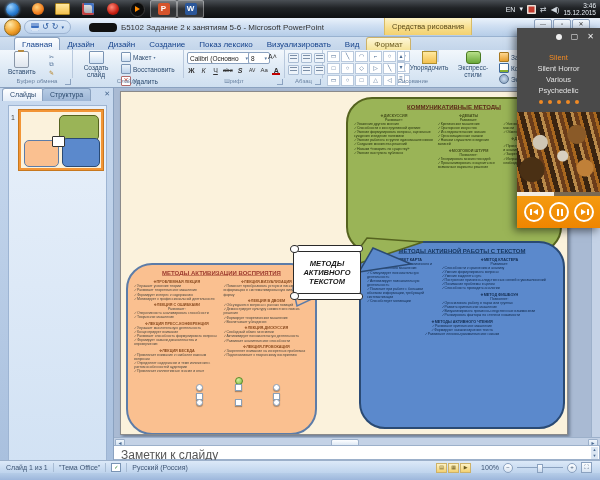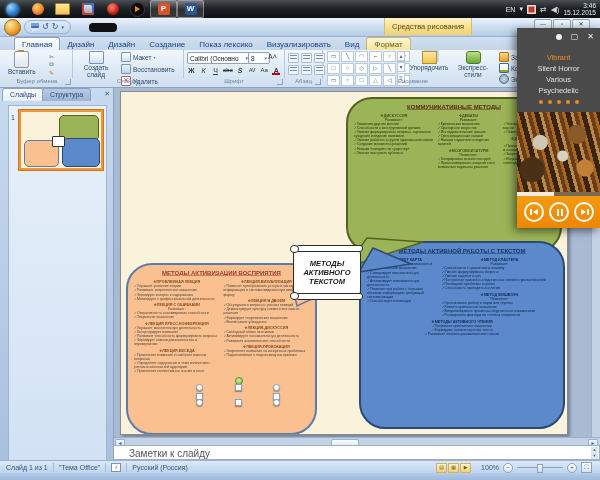--- a/index.html
+++ b/index.html
@@ -120,21 +120,21 @@
   #handles{left:77px;top:294px;width:80px;height:18px;z-index:8;}
   .hdl{position:absolute;width:5px;height:5px;background:#fff;border:1px solid #8aa0b8;box-shadow:0 1px 1px rgba(0,0,0,.3);}
   .hdl.rnd{border-radius:50%;}
   .rot{position:absolute;left:37px;top:-9px;width:6px;height:6px;border-radius:50%;background:radial-gradient(circle at 35% 30%,#d6f0a0,#7ab840);border:1px solid #5a8a2a;}
   .rotstem{position:absolute;left:40px;top:-3px;width:1px;height:4px;background:#8aa0b8;}
   
   #hscroll{left:113px;top:437px;width:487px;height:8px;background:#c4d2e6;border-top:1px solid #9cb0ca;z-index:31;}
   .sarrow{position:absolute;top:1px;width:8px;height:6px;font-size:5px;line-height:6px;text-align:center;color:#4a6a92;background:linear-gradient(#f2f7fc,#cfdff0);border:1px solid #9cb0ca;border-radius:1px;}
   #hthumb{position:absolute;left:218px;top:1px;width:26px;height:6px;background:linear-gradient(#fdfeff,#d8e4f2);border:1px solid #9cb0ca;border-radius:2px;}
   #notes{left:113px;top:445px;width:487px;height:15px;background:#fff;border:1px solid #9cb0ca;box-sizing:border-box;z-index:31;}
-  #notes .ph{font-size:10px;color:#555;margin:2px 0 0 15px;}
+  #notes .ph{font-size:12px;color:#555;margin:2px 0 0 7px;}
   #notesbar{position:absolute;right:1px;top:1px;width:7px;height:12px;background:#dbe6f2;font-size:4px;color:#4a6a92;text-align:center;line-height:6px;}
   #statusbar{left:0;top:460px;width:600px;height:13px;background:linear-gradient(#dce9f8,#bcd2ec);border-top:1px solid #9cb0ca;display:flex;align-items:center;font-size:7px;color:#3e5574;z-index:45;}
   #statusbar .sep{width:1px;height:9px;background:#a8bcd4;margin:0 5px;}
   .spell{width:8px;height:7px;background:#fff;border:1px solid #7a94b4;font-size:5px;line-height:6px;text-align:center;color:#2a7a2a;}
   #viewbtns{display:flex;gap:1px;margin-left:auto;}
   .vbtn{width:9px;height:8px;background:linear-gradient(#fdf3c6,#f3d171);border:1px solid #cdb269;font-size:5px;line-height:7px;text-align:center;color:#6a5a1e;}
   #zoomctl{display:flex;align-items:center;gap:4px;margin:0 8px 0 10px;}
   .zbtn{width:8px;height:8px;border-radius:50%;background:linear-gradient(#fdfeff,#d8e4f2);border:1px solid #8ba2c0;font-size:6px;line-height:7px;text-align:center;color:#3e5574;}
   #ztrack{width:46px;height:1px;background:#8ba2c0;position:relative;}
   #zthumb{position:absolute;left:20px;top:-3px;width:4px;height:7px;background:linear-gradient(#fdfeff,#c8d8ec);border:1px solid #8ba2c0;}
@@ -214,20 +214,21 @@
 
 <div class="abs" id="titlebar">
   <div id="orb"></div>
   <div id="qat">
     <span class="qsave"></span>
     <span class="qic">↺</span>
     <span class="qic">↻</span>
     <span class="qic" style="font-size:5px;">▾</span>
   </div>
   <div id="redact"></div>
+  <div id="wtitle">Б5102 Задание 2 к занятиям 5-6  -  Microsoft PowerPoint</div>
   <div id="ctxtitle">Средства рисования</div>
   <div id="winbtns">
     <div class="wbtn">—</div>
     <div class="wbtn">▫</div>
     <div class="wbtn">✕</div>
   </div>
 </div>
 
 <div class="abs" id="tabrow">
     <div class="rtab on">Главная</div>
@@ -591,21 +592,21 @@
 </div>
 <div class="abs" id="botframe"></div>
 
 <div class="abs" id="player">
   <div id="phead">
     <span class="dotic"></span>
     <span class="hic">▢</span>
     <span class="hic">✕</span>
   </div>
   <div id="playlist">
-      <div class="pitem on">Vibrant</div>
+      <div class="pitem on">Silent</div>
       <div class="pitem">Silent Horror</div>
       <div class="pitem">Various</div>
       <div class="pitem">Psychedelic</div>
     </div>
   <div id="pdots">
       <span class="pdot"></span>
       <span class="pdot"></span>
       <span class="pdot"></span>
       <span class="pdot"></span>
       <span class="pdot"></span>

